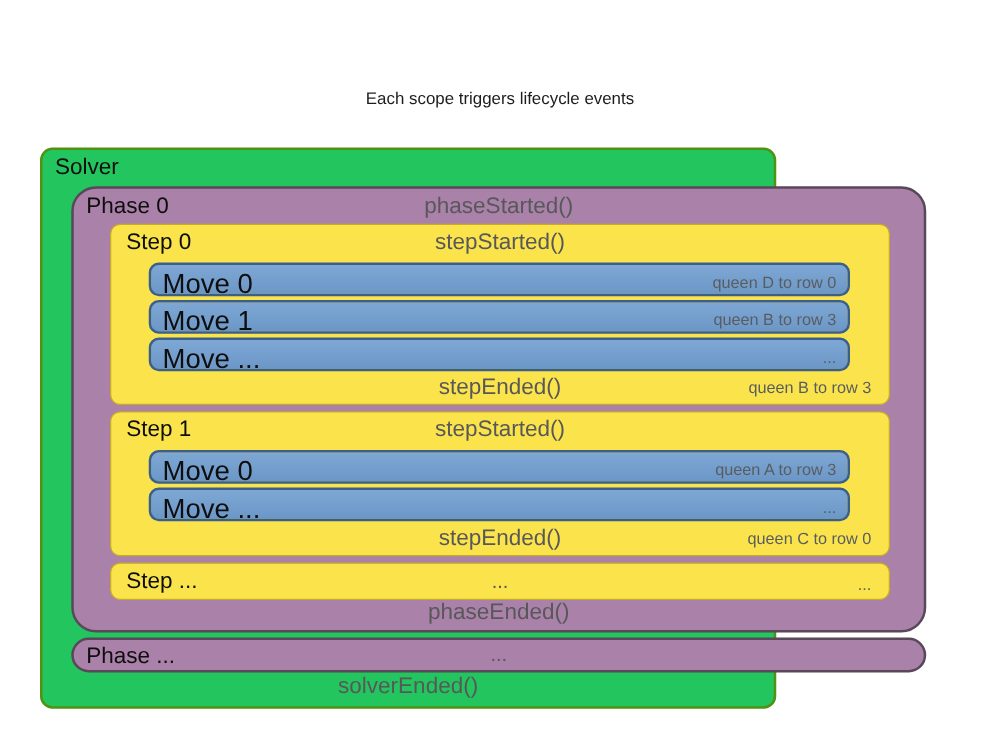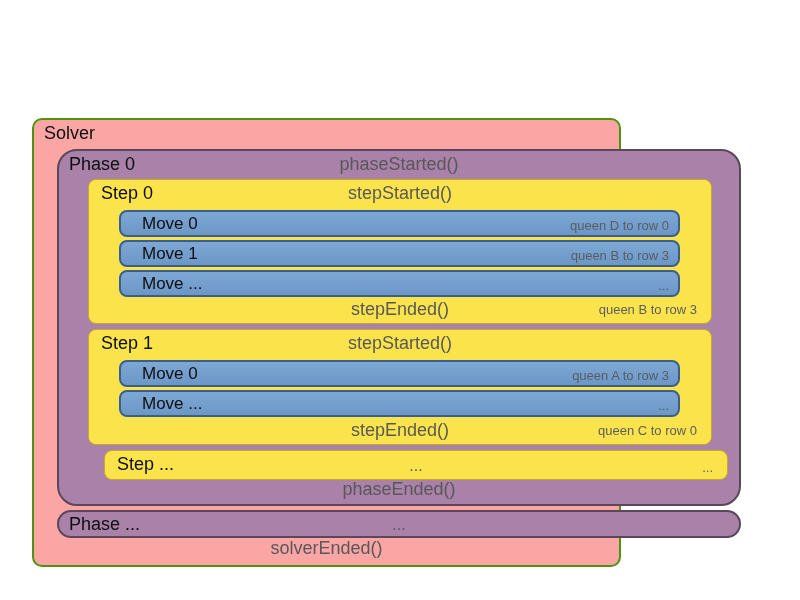--- a/index.html
+++ b/index.html
@@ -7,56 +7,57 @@
   .stage { position:relative; width:800px; height:600px; background:#ffffff; overflow:hidden; }
 
   .title { position:absolute; top:29px; left:0; width:100%; text-align:center;
            font-size:34px; color:#000; letter-spacing:0.5px; }
   .subtitle { position:absolute; top:71px; left:0; width:100%; text-align:center;
               font-size:13.5px; color:#1c1c1c; }
 
   .box { position:absolute; box-sizing:border-box; }
 
   .solver { left:32px; top:118px; width:589px; height:449px;
-            background:#fca5a5; border:2px solid #4f9310; border-radius:10px; }
+            background:#22c55e; border:2px solid #4f9310; border-radius:10px; }
   .phase  { left:23px; width:684px; background:#a981a9;
             border:2px solid #5a475a; border-radius:20px; }
   .phase-main { top:29px; height:357px; }
   .phase-more { top:390px; height:28px; }
   .step   { left:29px; width:624px; background:#fbe44b;
             border:1px solid #c6ab27; border-radius:8px;padding-left:17px; }
   .step0  { top:28px; height:145px; }
   .step1  { top:178px; height:116px; }
-  .step-more { top:299px; height:30px;margin-left:16px; }
+  .step-more { top:299px; height:30px; }
   .move   { position:absolute; left:30px; width:561px; height:27px; box-sizing:border-box;
             background:linear-gradient(#7ea7d4,#6b97c7);
             border:2px solid #3a5f8c; border-radius:8px; }
 
   .lbl    { position:absolute; font-size:18px; color:#0e0e0e; white-space:nowrap; }
   .evt    { position:absolute; left:0; width:100%; text-align:center;
             font-size:18px; color:#58585a; white-space:nowrap; }
   .det    { position:absolute; font-size:13px; color:#5a5d60; white-space:nowrap; }
 
   .hdr-lbl { left:10px; top:3px; }
   .hdr-evt { top:3px; }
   .step .hdr-lbl { left:12px; }
-  .move .lbl { left:21px; top:2px; font-size:17px; }
+  .move .lbl { left:9px; top:2px; font-size:22px; }
   .move .det { right:9px; top:6px; }
   .end-evt { bottom:3px; }
   .end-det { right:14px; bottom:6px; }
   .foot-evt { bottom:4px; }
   .solver-foot { bottom:6px; }
   .mid-dots { top:6px; font-size:16px; }
   .right-dots { right:14px; top:9px; }
 </style>
 </head>
 <body>
 
 <div class="stage">
 
+  <div class="subtitle">Each scope triggers lifecycle events</div>
 
   <div class="box solver">
     <div class="lbl hdr-lbl">Solver</div>
 
     <div class="box phase phase-main">
       <div class="lbl hdr-lbl">Phase 0</div>
       <div class="evt hdr-evt">phaseStarted()</div>
 
       <div class="box step step0">
         <div class="lbl hdr-lbl">Step 0</div>

